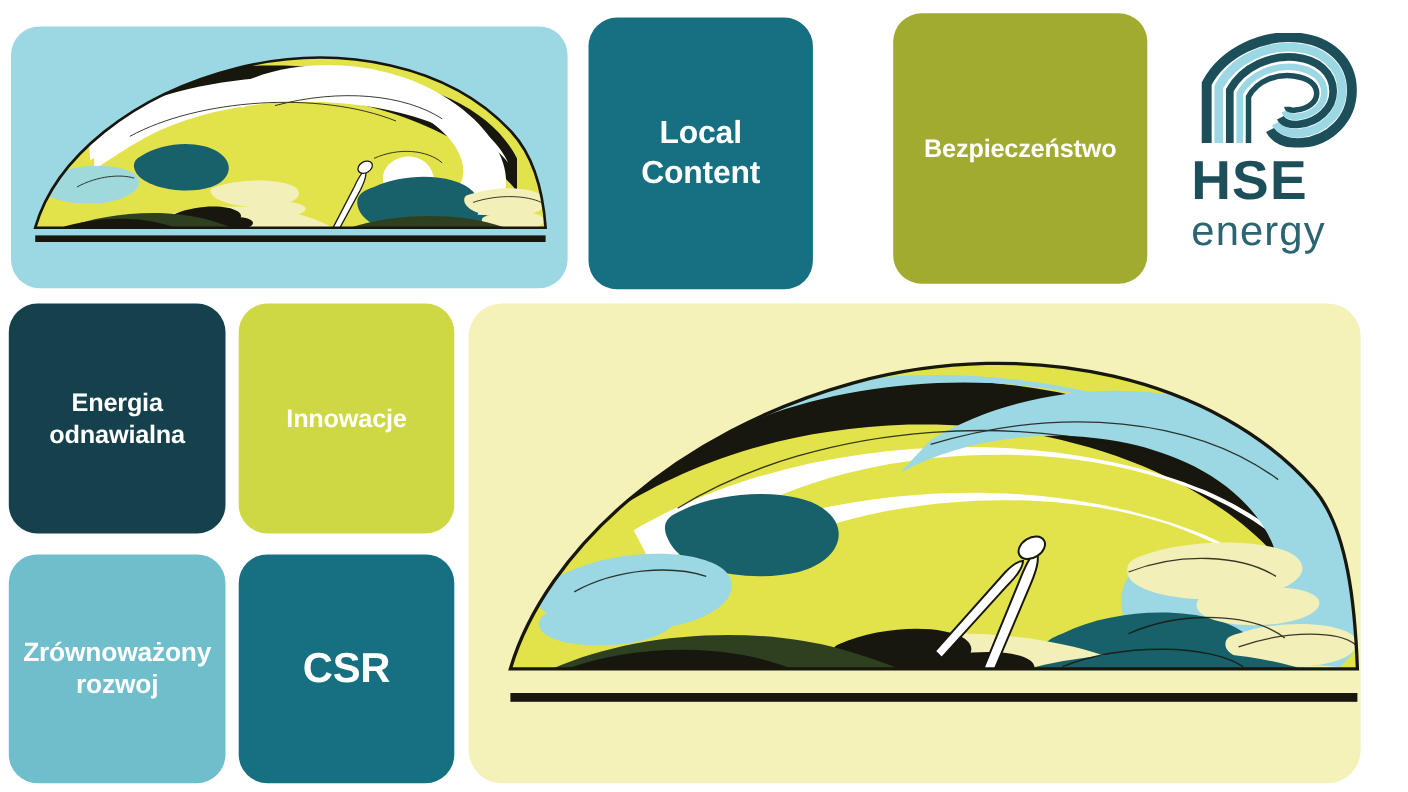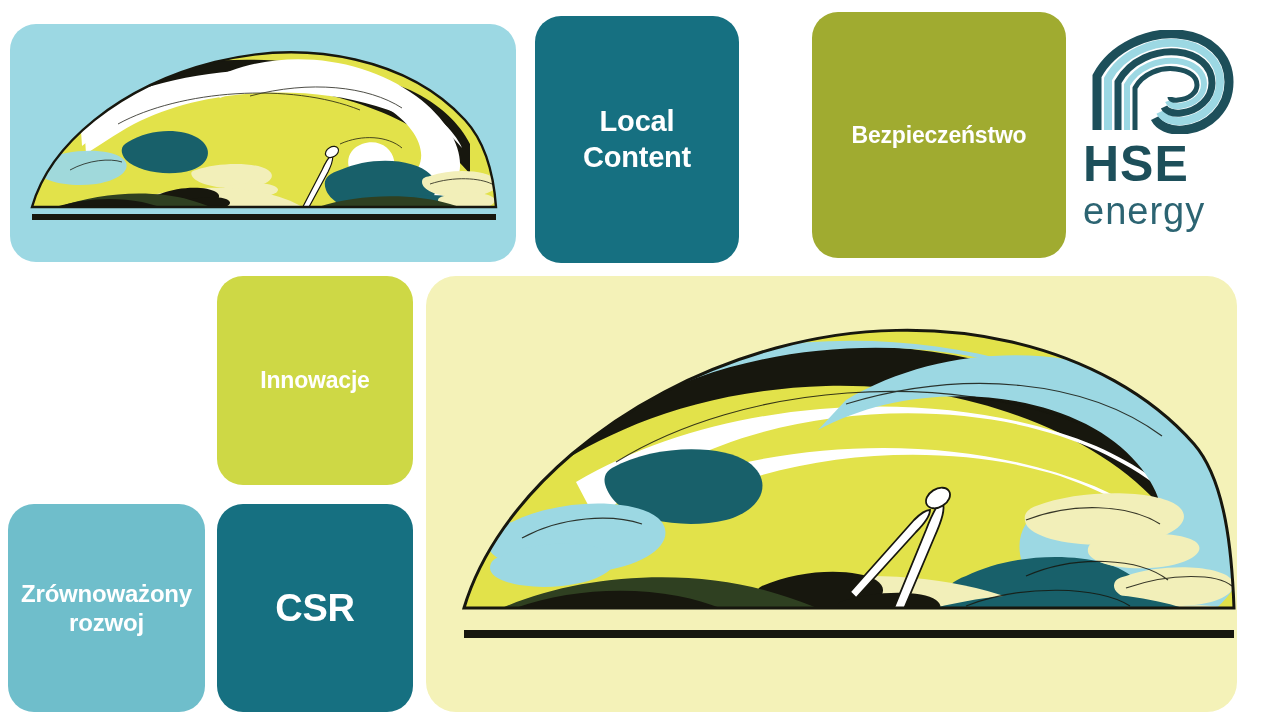--- a/index.html
+++ b/index.html
@@ -30,21 +30,21 @@
     white-space:pre-line;
     padding:0 10px;
   }
 
   
   #panel-illo-top{ left:10px;  top:24px;  width:506px; height:238px; border-radius:26px; overflow:hidden;}
   
   #tile-local-content{ left:535px; top:16px; width:204px; height:247px;}
   #tile-local-content .label{font-size:29px;}
   
-  #tile-bezpieczenstwo{ left:812px; top:12px; width:254px; height:246px;}
+  #tile-bezpieczenstwo{ left:812px; top:12px; width:231px; height:246px;}
   #tile-bezpieczenstwo .label{font-size:23px;}
 
   
   #logo{ position:absolute; left:1083px; top:30px; width:180px; height:200px;}
   #logo .mark{position:absolute; left:8px; top:0; width:150px; height:104px;}
   #logo .wordmark{position:absolute; left:0; top:108px; width:176px; text-align:left;}
   #logo .hse{
     font-family:"Liberation Sans", sans-serif;
     font-weight:bold; font-size:50px; line-height:52px;
     color:#1d4f5a; letter-spacing:1px;
@@ -145,20 +145,24 @@
         <path d="M 36 100 L 36 55 C 46 37 68 29 86 31 C 103 33 113 42 113 54 C 113 66 103 74 89 76 C 82 77 78 74 77 71" stroke="#9cd8e3" stroke-width="6"></path>
         <path d="M 44 100 L 44 58 C 52 43 70 37 85 39 C 99 41 106 47 106 55 C 106 63 98 69 87 70 C 82 71 79 69 79 67" stroke="#1d4f5a" stroke-width="5"></path>
       </g>
     </svg>
     <div class="wordmark">
       <div class="hse">HSE</div>
       <div class="energy">energy</div>
     </div>
   </div>
 
+  <div class="tile" id="tile-energia" style="background:#14414b;">
+    <span class="label">Energia
+odnawialna</span>
+  </div>
 
   <div class="tile" id="tile-innowacje" style="background:#ced845;">
     <span class="label">Innowacje</span>
   </div>
 
   <div class="tile" id="tile-zrownowazony" style="background:#6fbecb;">
     <span class="label">Zrównoważony
 rozwoj</span>
   </div>
 

